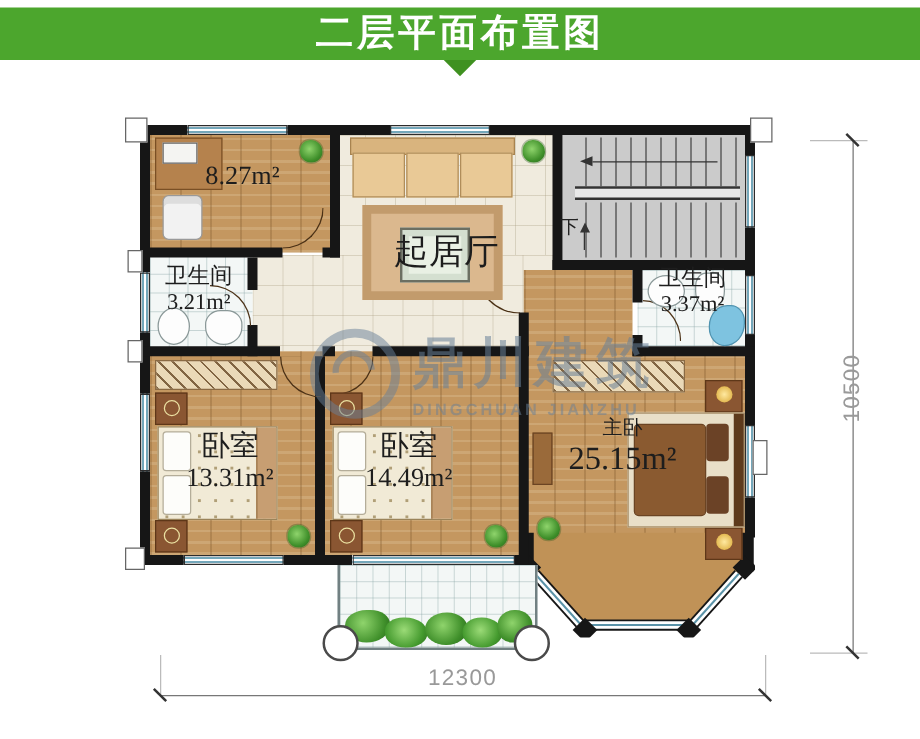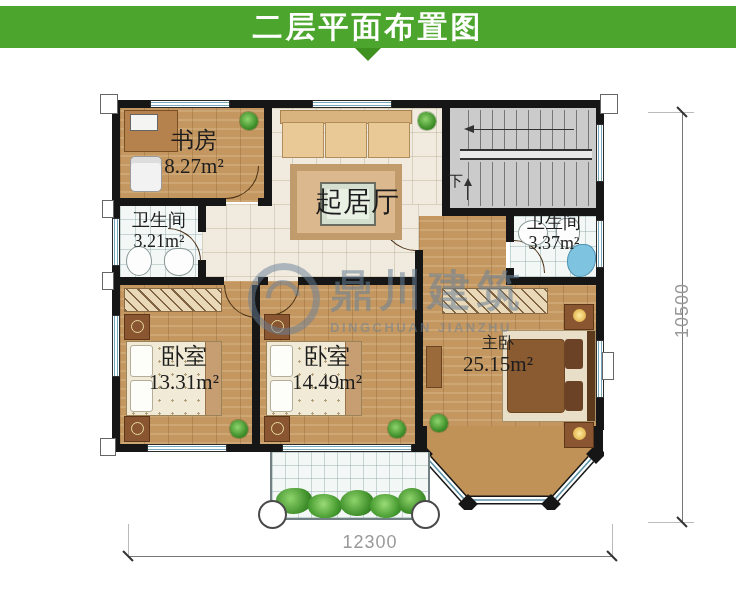--- a/index.html
+++ b/index.html
@@ -221,21 +221,20 @@
     <div class="abs" style="left:390px;top:230px;width:92px;height:90px;background:#e9dfc8;border:1.5px solid #a8906a;">
       <span class="abs" style="left:4px;top:8px;width:56px;height:72px;background:#8a5a30;border-radius:4px;border:1px solid #6b4423;"></span>
       <span class="abs" style="left:62px;top:8px;width:18px;height:30px;background:#6b4226;border-radius:3px;"></span>
       <span class="abs" style="left:62px;top:50px;width:18px;height:30px;background:#6b4226;border-radius:3px;"></span>
       <span class="abs" style="right:0;top:0;width:8px;height:100%;background:#5d3a1c;"></span>
     </div>
     <div class="abs" style="left:314px;top:246px;width:14px;height:40px;background:#9a6a3a;border:1.5px solid #6b4423;"></div>
     <div class="abs plant" style="left:318px;top:314px;"></div>
 
     <div class="abs label" style="left:12px;top:28px;width:140px;">
-      <div class="nm">书房</div>
       <div class="ar">8.27m²</div>
     </div>
     <div class="abs label" style="left:156px;top:86px;width:178px;font-size:28px;">起居厅</div>
     <div class="abs label" style="left:4px;top:110px;width:86px;">
       <div style="font-size:18px;">卫生间</div>
       <div style="font-size:18px;">3.21m²</div>
     </div>
     <div class="abs label" style="left:396px;top:112px;width:92px;">
       <div style="font-size:18px;">卫生间</div>
       <div style="font-size:18px;">3.37m²</div>
@@ -243,21 +242,21 @@
     <div class="abs label" style="left:10px;top:244px;width:124px;">
       <div class="nm">卧室</div>
       <div class="ar">13.31m²</div>
     </div>
     <div class="abs label" style="left:150px;top:244px;width:130px;">
       <div class="nm">卧室</div>
       <div class="ar">14.49m²</div>
     </div>
     <div class="abs label" style="left:316px;top:234px;width:140px;">
       <div style="font-size:16px;">主卧</div>
-      <div style="font-size:21px;text-align:center;">25.15m²</div>
+      <div style="font-size:26px;text-align:center;">25.15m²</div>
     </div>
   </div>
 
   <div class="abs wm" style="left:248px;top:262px;">
     <div class="wm-logo">
         <i></i>
       </div>
     <div>
       <div class="wm-cn">鼎川建筑</div>
       <div class="wm-en">DINGCHUAN JIANZHU</div>

